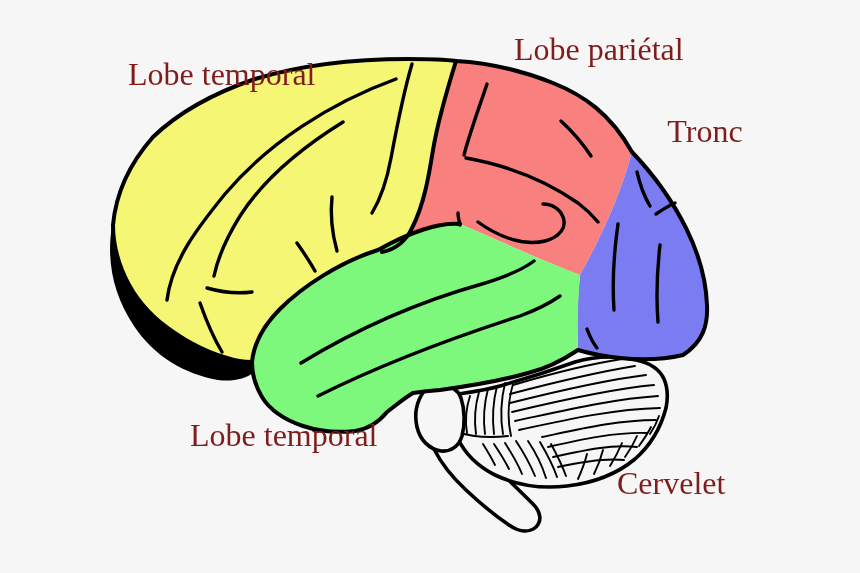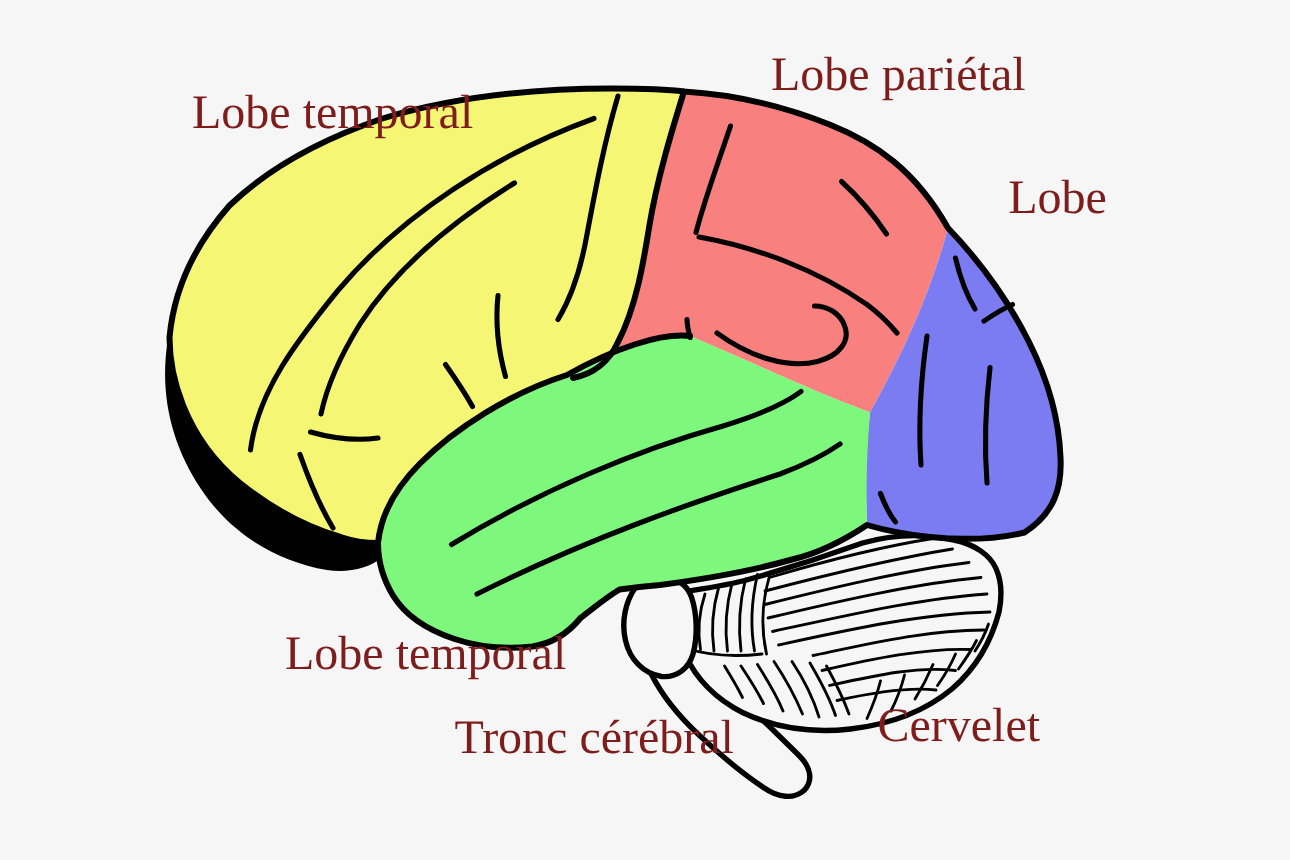--- a/index.html
+++ b/index.html
@@ -226,21 +226,20 @@
       <path class="sulcus" d="M 301 363 C 360 327, 425 300, 482 284 C 505 277, 522 270, 534 261"></path>
       <path class="sulcus" d="M 318 396 C 390 360, 458 336, 520 316 C 536 310, 550 303, 560 296"></path>
     </g>
   </svg>
 
   <div class="lbl" style="left:128px; top:59px;">Lobe temporal</div>
 
   <div class="lbl" style="left:514px; top:34px;">Lobe pariétal</div>
 
   <div class="lbl center" style="left:650px; top:116px; width:110px;">
-    <div>Lobe</div>
+    <div>Tronc</div>
   </div>
 
   <div class="lbl" style="left:190px; top:420px;">Lobe temporal</div>
 
-  <div class="lbl" style="left:303px; top:476px;">Tronc cérébral</div>
-
-  <div class="lbl" style="left:585px; top:468px;text-align:center;">Cervelet</div>
+
+  <div class="lbl" style="left:617px; top:468px;text-align:center;">Cervelet</div>
 </div>
 
 </body></html>

